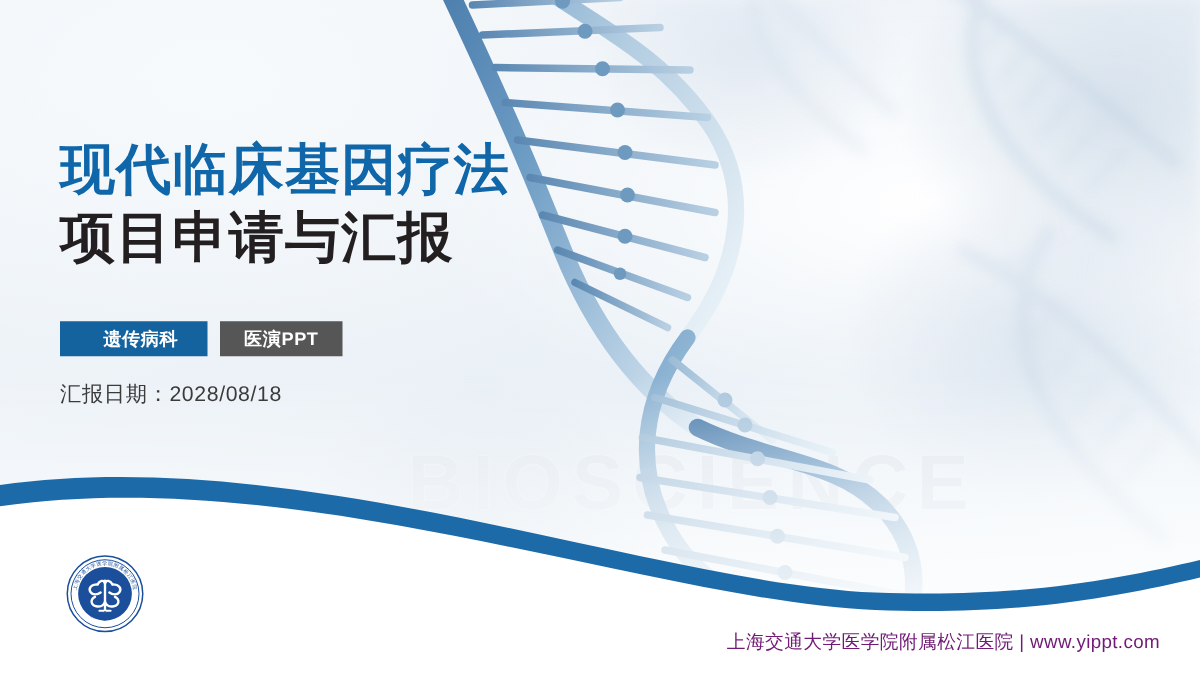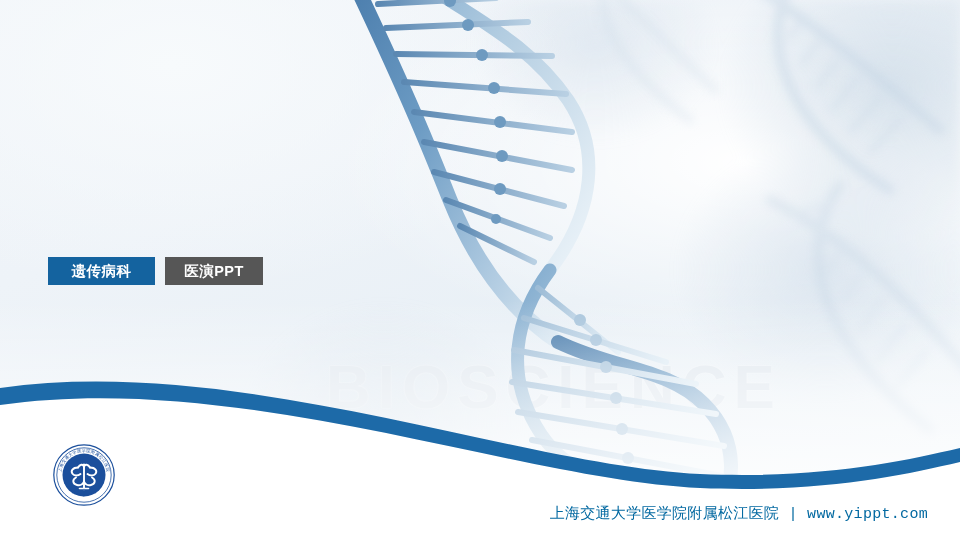--- a/index.html
+++ b/index.html
@@ -66,36 +66,36 @@
     white-space:nowrap;
   }
   .title-blue{color:#0f66a8;}
   .title-dark{color:#231f20;}
 
   .badges{position:absolute;left:48px;top:257px;display:flex;gap:10px;}
   .badge{
     height:28px;display:flex;align-items:center;justify-content:center;
     color:#ffffff;font-size:14.5px;font-weight:700;letter-spacing:.5px;
   }
-  .badge-blue{background:#14639f;width:107px;}
+  .badge-blue{background:#14639f;width:107px;padding-left:11px;}
   .badge-gray{background:#565656;width:98px;}
 
   .date{
     position:absolute;left:48px;top:304px;
     font-size:17px;color:#3b3b3b;letter-spacing:.5px;white-space:nowrap;
   }
 
   
   .logo{position:absolute;left:52px;top:443px;width:64px;height:64px;}
   .logo svg{display:block;}
 
   
   .footer{
     position:absolute;right:32px;top:504px;
-    font-size:15px;color:#0369a1;letter-spacing:.3px;white-space:nowrap;font-family:Liberation Mono, monospace;
+    font-size:15px;color:#701a75;letter-spacing:.3px;white-space:nowrap;
   }
 </style>
 </head>
 <body>
 
 <div id="slide">
 
   <div class="bg-base"></div>
   <div class="bg-soft-blur"></div>
 
@@ -228,26 +228,31 @@
   <div class="wave">
     <svg width="960" height="210" viewBox="0 0 960 210" preserveAspectRatio="none">
 
       <path d="M0 75 C240 40 520 150 700 158 C820 163 900 146 960 132 L960 210 L0 210 Z" fill="#ffffff"></path>
 
       <path d="M0 58 C240 24 520 136 700 144 C820 149 900 132 960 118
                L960 132 C900 146 820 163 700 158 C520 150 240 40 0 75 Z" fill="#1d6aa8"></path>
     </svg>
   </div>
 
+  <div class="title-wrap">
+    <div class="title-line title-blue">现代临床基因疗法</div>
+    <div class="title-line title-dark">项目申请与汇报</div>
+  </div>
 
   <div class="badges">
     <div class="badge badge-blue">遗传病科</div>
     <div class="badge badge-gray">医演PPT</div>
   </div>
 
+  <div class="date">汇报日期：2028/08/18</div>
 
   <div class="logo">
     <svg width="64" height="64" viewBox="0 0 64 64">
       <defs>
         <path id="arcTop" d="M 9 32 A 23 23 0 0 1 55 32"></path>
         <path id="arcBot" d="M 11 32 A 21 21 0 0 0 53 32"></path>
       </defs>
       <circle cx="32" cy="32" r="31" fill="#ffffff"></circle>
       <circle cx="32" cy="32" r="30.2" fill="none" stroke="#1b4f9c" stroke-width="1.2"></circle>
       <circle cx="32" cy="32" r="27.2" fill="none" stroke="#1b4f9c" stroke-width="0.8"></circle>

